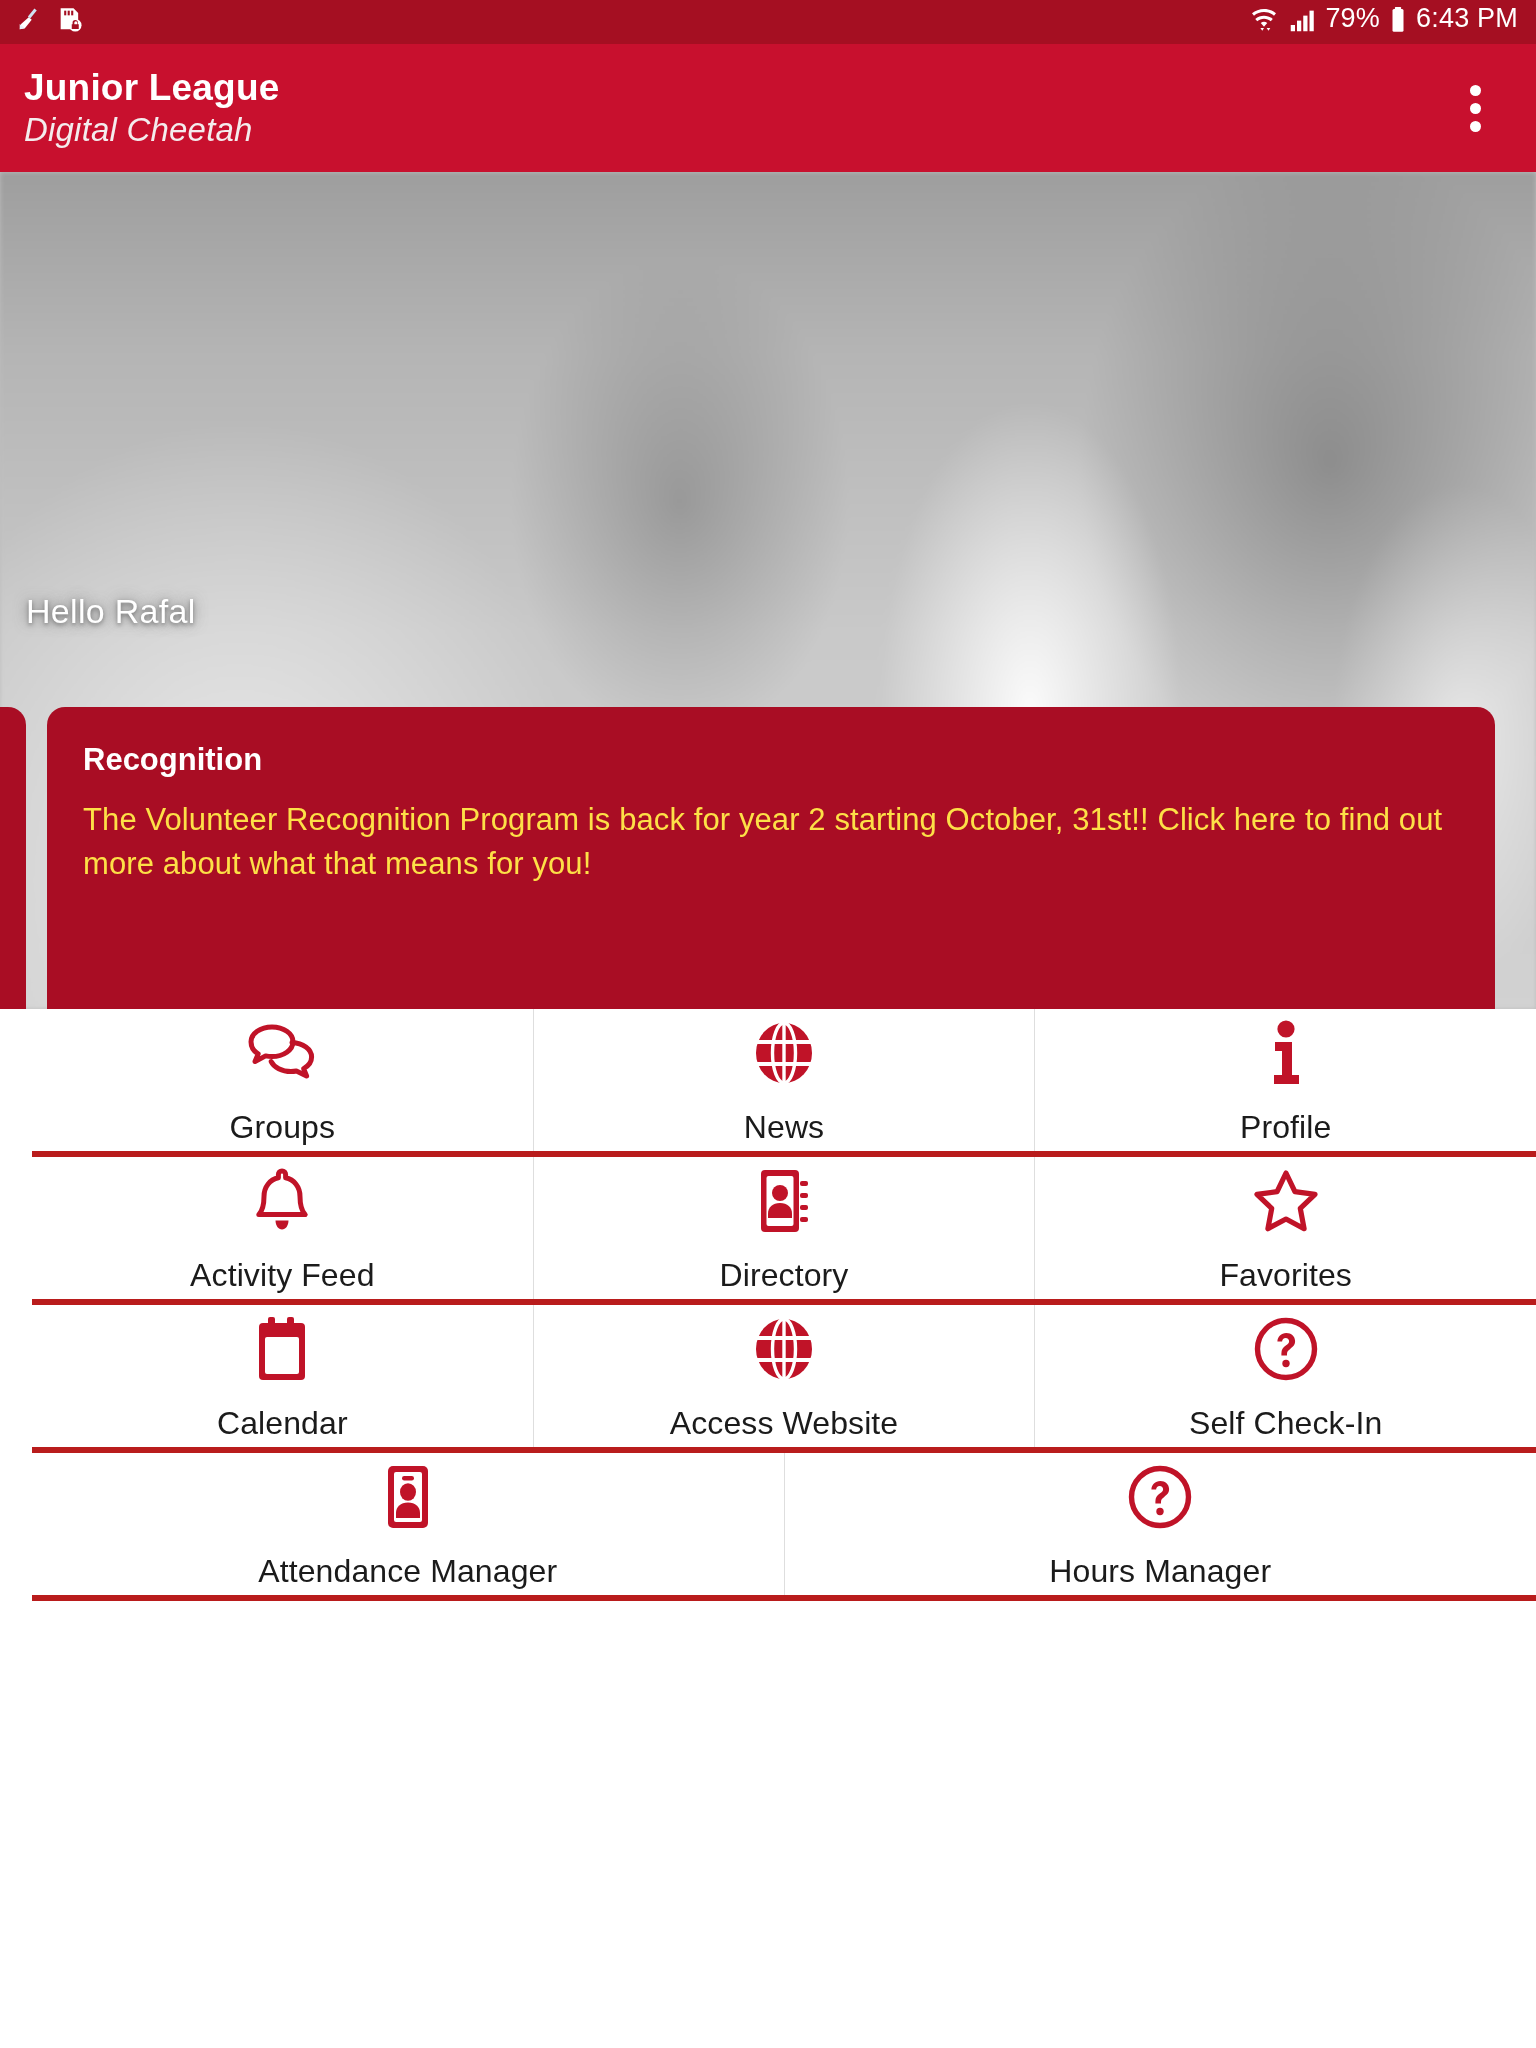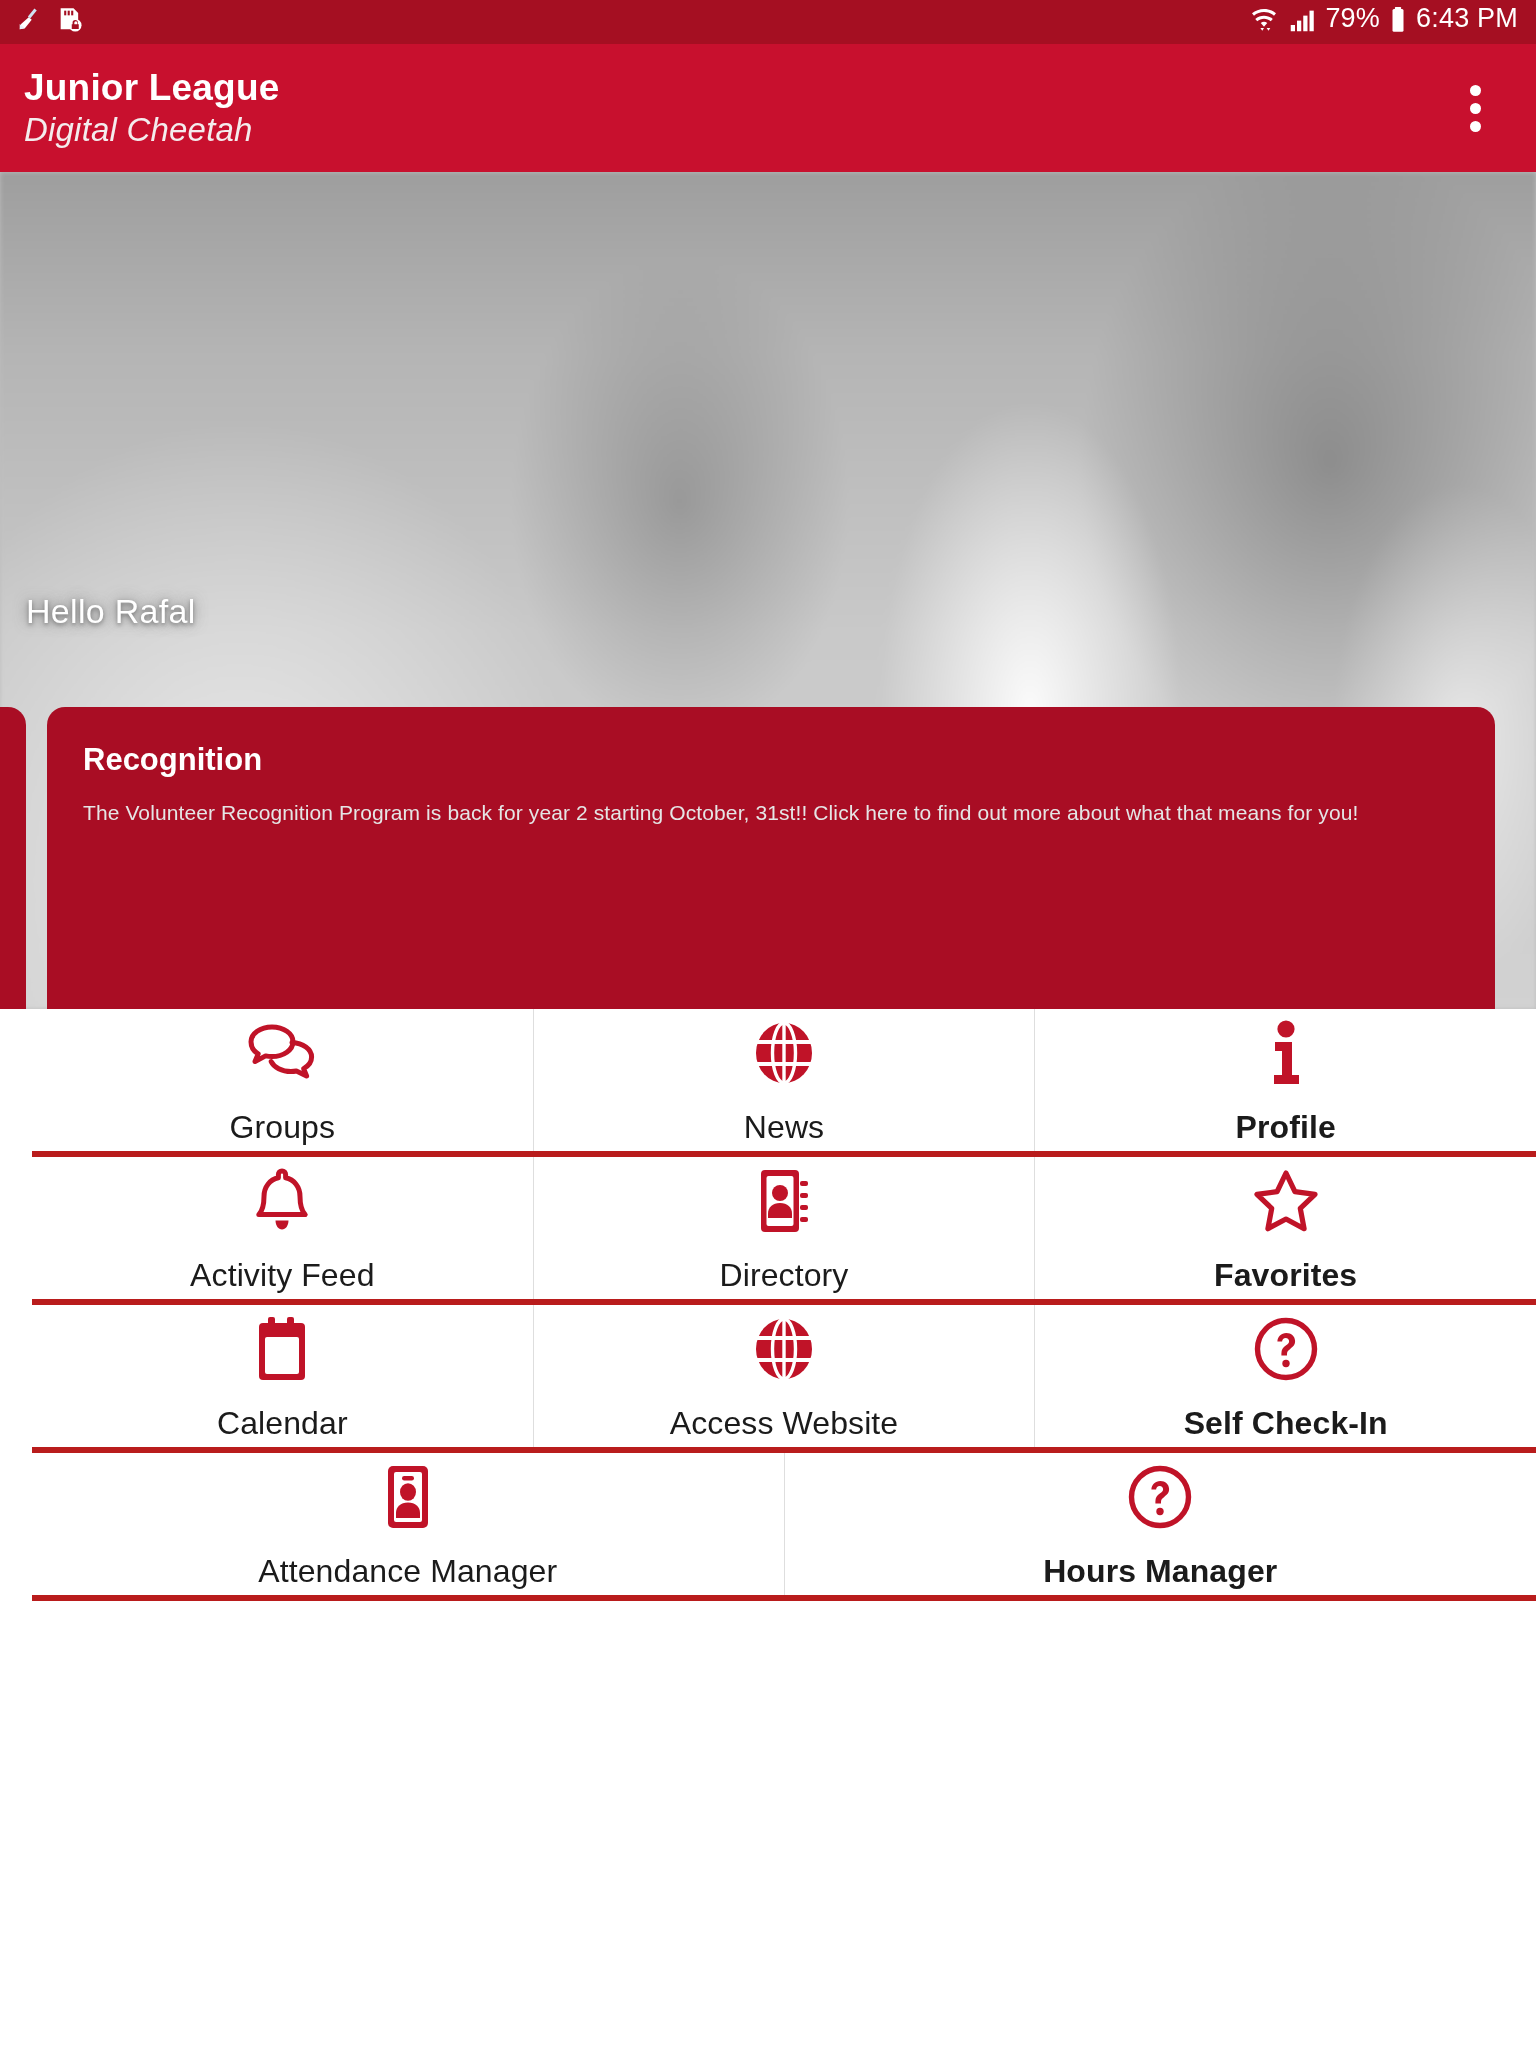--- a/index.html
+++ b/index.html
@@ -157,22 +157,22 @@
     cursor: pointer;
   }
   .card-title {
     color: #ffffff;
     font-size: 31px;
     font-weight: bold;
     line-height: 1.2;
     margin-bottom: 20px;
   }
   .card-body {
-    color: #e5e5e5;
-    font-size: 21px;
+    color: #fde047;
+    font-size: 31px;
     line-height: 1.42;
     letter-spacing: 0.1px;
   }
 
   
   .grid {
     flex: 1 1 auto;
     background: #ffffff;
     display: flex;
     flex-direction: column;
@@ -188,21 +188,21 @@
     flex: 1 1 0;
     display: flex;
     flex-direction: column;
     align-items: center;
     justify-content: center;
     gap: 22px;
     border-right: 1px solid #dedede;
     cursor: pointer;
     background: #ffffff;
   }
-  .grid-cell:last-child { border-right: none; font-weight: bold; }
+  .grid-cell:last-child { border-right: none; }
   .cell-icon {
     height: 72px;
     display: flex;
     align-items: center;
     justify-content: center;
   }
   .cell-label {
     font-size: 32px;
     color: #1b1b1b;
     line-height: 1;

